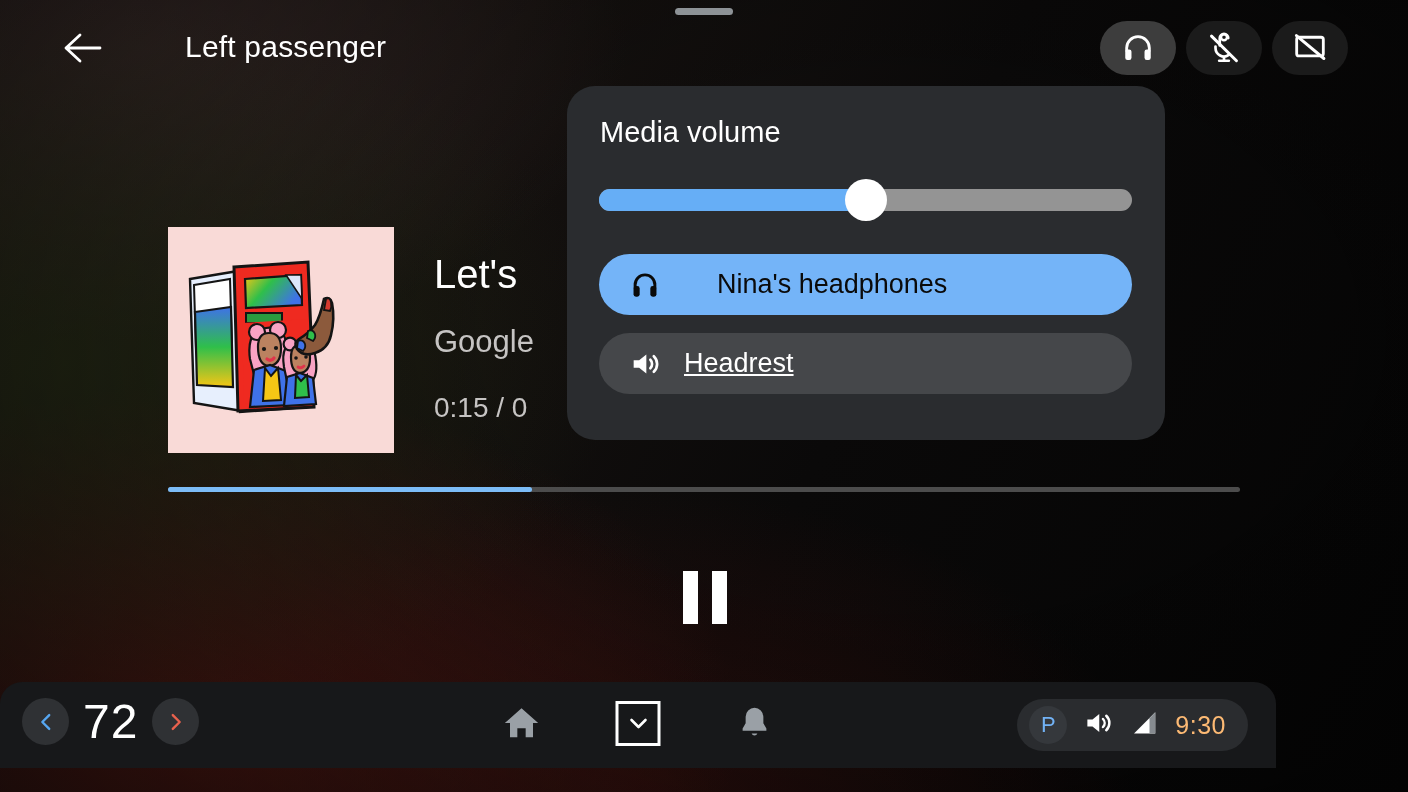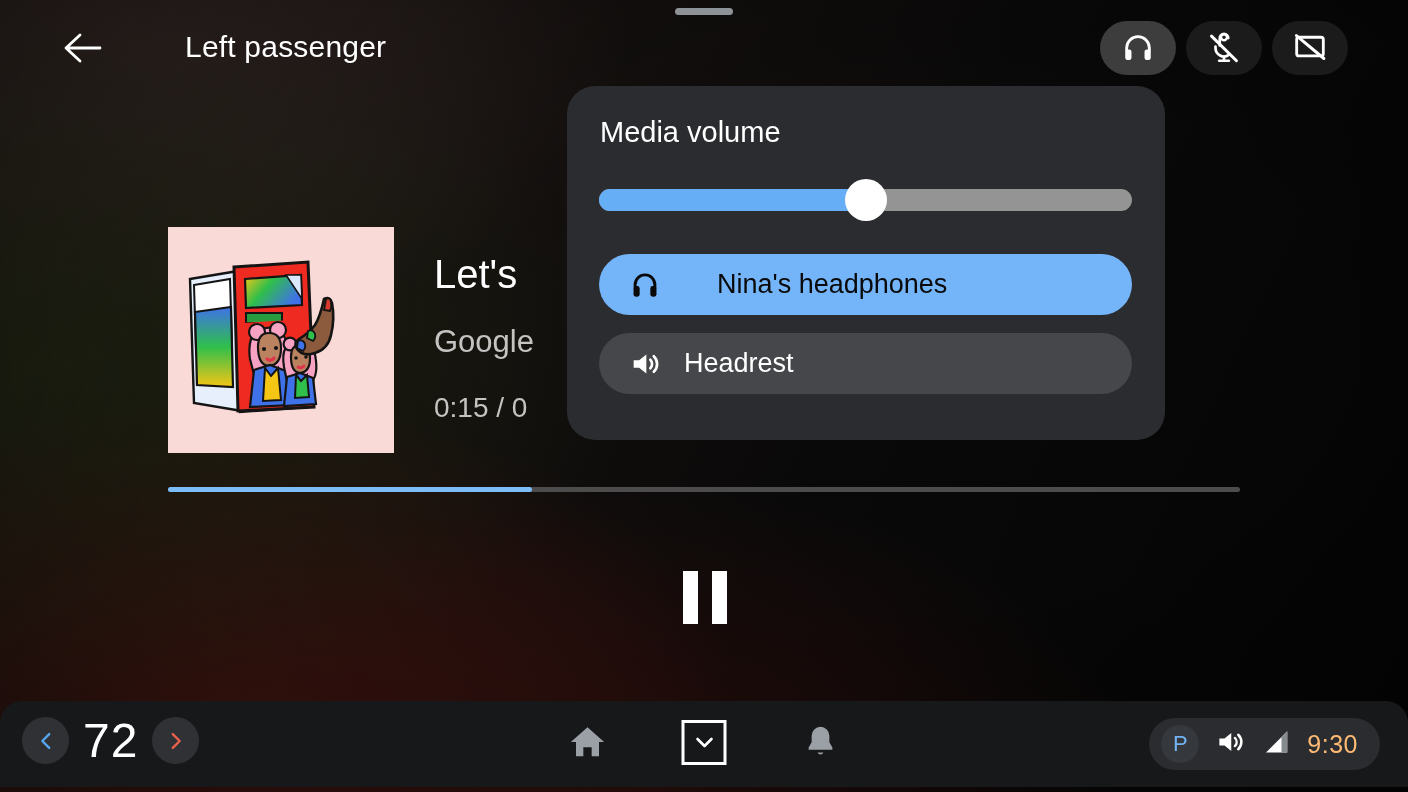--- a/index.html
+++ b/index.html
@@ -130,26 +130,26 @@
     display: flex; align-items: center;
     height: 61px; border-radius: 31px;
     padding-left: 29px; margin-bottom: 18px;
     cursor: pointer;
   }
   .dev-item.selected { background: #74b4f8; gap: 33px; }
   .dev-item.unselected { background: #45474a; }
   .dev-icon { width: 34px; height: 34px; display: flex; align-items: center; justify-content: center; margin-right: 22px; }
   .dev-label { font-size: 27px; }
   .dev-item.selected .dev-label { color: #0a0a0a; }
-  .dev-item.unselected .dev-label { color: #ffffff; }
+  .dev-item.unselected .dev-label { color: #ffffff; text-decoration: underline; }
 
   
   .sysbar {
-    position: absolute; left: 0; top: 701px;
-    width: 1408px; height: 86px;
+    position: absolute; left: 0; top: 682px;
+    width: 1276px; height: 86px;
     background: #17181a;
     border-top-left-radius: 22px; border-top-right-radius: 22px;
   }
   .temp-group {
     position: absolute; left: 22px; top: 16px;
     display: flex; align-items: center;
   }
   .temp-btn {
     width: 47px; height: 47px; border-radius: 50%;
     background: #2f3134;

